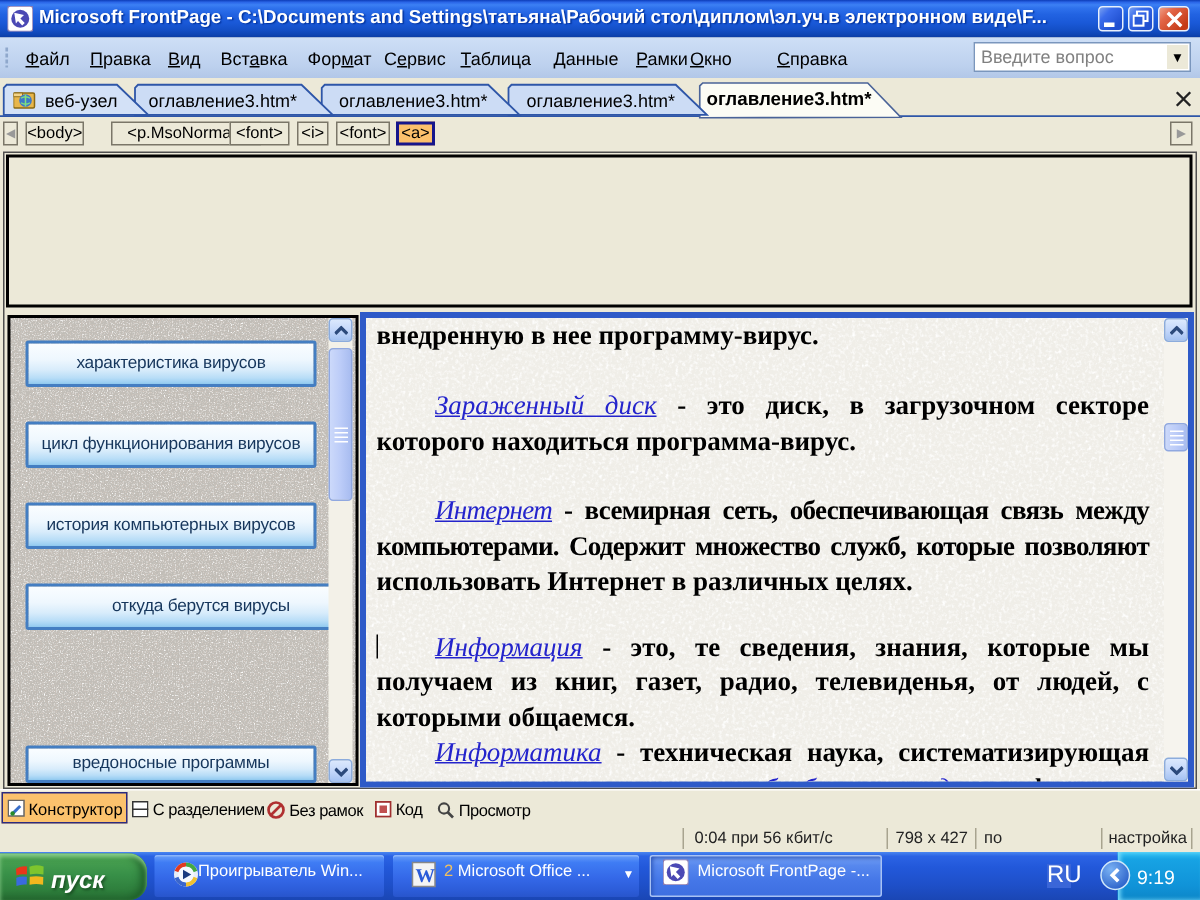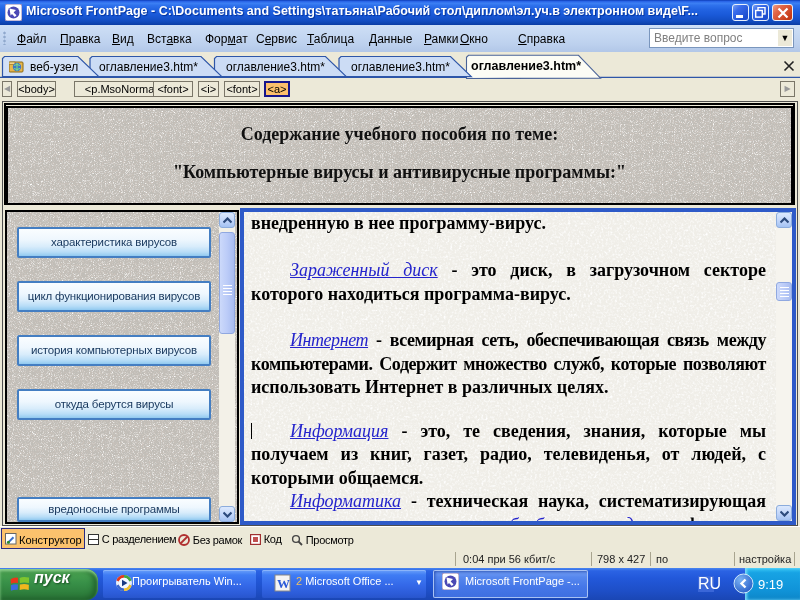--- a/index.html
+++ b/index.html
@@ -52,21 +52,21 @@
   .vitem{position:absolute;top:5px;font-size:11px;letter-spacing:-0.3px;color:#000;}
   
   #statusbar{position:absolute;left:0;top:550px;width:700px;height:18px;background:#ece9d8;}
   .sep{position:absolute;top:2px;width:1px;height:14px;background:#a8a48f;}
   .stext{position:absolute;top:3px;font-size:11px;color:#222;}
   
   #taskbar{position:absolute;left:0;top:568px;width:800px;height:32px;background:linear-gradient(180deg,#4a86f0 0%,#2b63e4 9%,#2258da 32%,#1e4fc8 70%,#1a46b4 100%);}
   #startbtn{position:absolute;left:0;top:1px;width:98px;height:31px;border-radius:0 12px 12px 0;
     background:linear-gradient(180deg,#6cbf6c 0%,#48a050 12%,#389048 45%,#2e7e3c 80%,#276f34 100%);
     box-shadow:inset 0 2px 3px #8ed48e, inset -4px 0 6px #1d5c28;}
-  #starttext{position:absolute;left:34px;top:1px;color:#fff;font-weight:bold;font-style:italic;font-size:16px;text-shadow:1px 1px 2px #184a20;}
+  #starttext{position:absolute;left:34px;top:11px;color:#fff;font-weight:bold;font-style:italic;font-size:16px;text-shadow:1px 1px 2px #184a20;}
   .tbtn{position:absolute;top:2px;height:28px;border-radius:2px;
     background:linear-gradient(180deg,#6aa0fa 0%,#3f7cf4 18%,#3468e8 55%,#2c5cd8 85%,#2855cc 100%);
     box-shadow:inset 0 1px 0 #8ab4fa;}
   .tbtn.active{background:linear-gradient(180deg,#7aa4f6 0%,#5788ee 25%,#4577e8 60%,#3d6ee0 100%);box-shadow:inset 0 0 0 1px #a8c2f4, inset 2px 2px 3px #2d55b8;}
   .tbtxt{position:absolute;top:7px;color:#fff;font-size:11px;white-space:nowrap;}
   #tray{position:absolute;left:745px;top:0;width:55px;height:32px;background:linear-gradient(180deg,#35c5f5 0%,#17a3e4 15%,#1093d8 70%,#0d86c8 100%);box-shadow:inset 2px 0 3px #7adcfc;}
   #clock{position:absolute;left:758px;top:9px;color:#fff;font-size:13px;}
   #rulab{position:absolute;left:698px;top:8px;width:16px;height:16px;color:#fff;font-size:16px;background:#3a66d8;text-align:right;line-height:16px;}
   .texsvg{position:absolute;left:0;top:0;width:100%;height:100%;}
 </style></head>
@@ -168,38 +168,30 @@
     <div class="tag" style="left:74px;width:100px;">&lt;p.MsoNormal&gt;</div>
     <div class="tag" style="left:153px;width:40px;">&lt;font&gt;</div>
     <div class="tag" style="left:198px;width:21px;">&lt;i&gt;</div>
     <div class="tag" style="left:224px;width:36px;">&lt;font&gt;</div>
     <div class="tag" style="left:264px;width:26px;background:#fcc06c;border:2px solid #16168c;line-height:12px;">&lt;a&gt;</div>
     <div class="tag" style="left:780px;width:15px;color:#999;font-size:8px;line-height:13px;">▶</div>
   </div>
 
   <div id="docarea">
     <div id="topouter"></div>
-    <div class="speckle" id="topframe">
-      <svg class="texsvg">
-        <rect width="100%" height="100%" filter="url(#specd)"></rect>
-        <rect width="100%" height="100%" filter="url(#specw)"></rect>
-      </svg>
-      <div id="head1">Содержание учебного пособия по теме:</div>
-      <div id="head2">"Компьютерные вирусы и антивирусные программы:"</div>
-    </div>
 
     <div class="speckle" id="leftframe">
       <svg class="texsvg">
         <rect width="100%" height="100%" filter="url(#specd)"></rect>
         <rect width="100%" height="100%" filter="url(#specw)"></rect>
       </svg>
       <div class="navbtn" style="top:15px;">характеристика вирусов</div>
       <div class="navbtn" style="top:69px;">цикл функционирования вирусов</div>
       <div class="navbtn" style="top:123px;">история компьютерных вирусов</div>
-      <div class="navbtn" style="top:177px;">откуда берутся вирусы</div>
+      <div class="navbtn" style="top:177px;padding-left:20px;">откуда берутся вирусы</div>
       <div class="navbtn" style="top:285px;height:21px;line-height:21px;">вредоносные программы</div>
       <div class="sbar" style="left:212px;top:0;width:16px;height:310px;">
         <div class="sbtn" style="top:0;">
           <svg style="position:absolute;left:3px;top:4px" width="9" height="7">
             <path d="M0.5 5.5 L4.5 1.5 L8.5 5.5" stroke="#2c4a7c" stroke-width="2.2" fill="none"></path>
           </svg>
         </div>
         <div class="sthumb" style="top:20px;height:102px;">
           <div class="grip" style="top:52px;"></div>
         </div>

